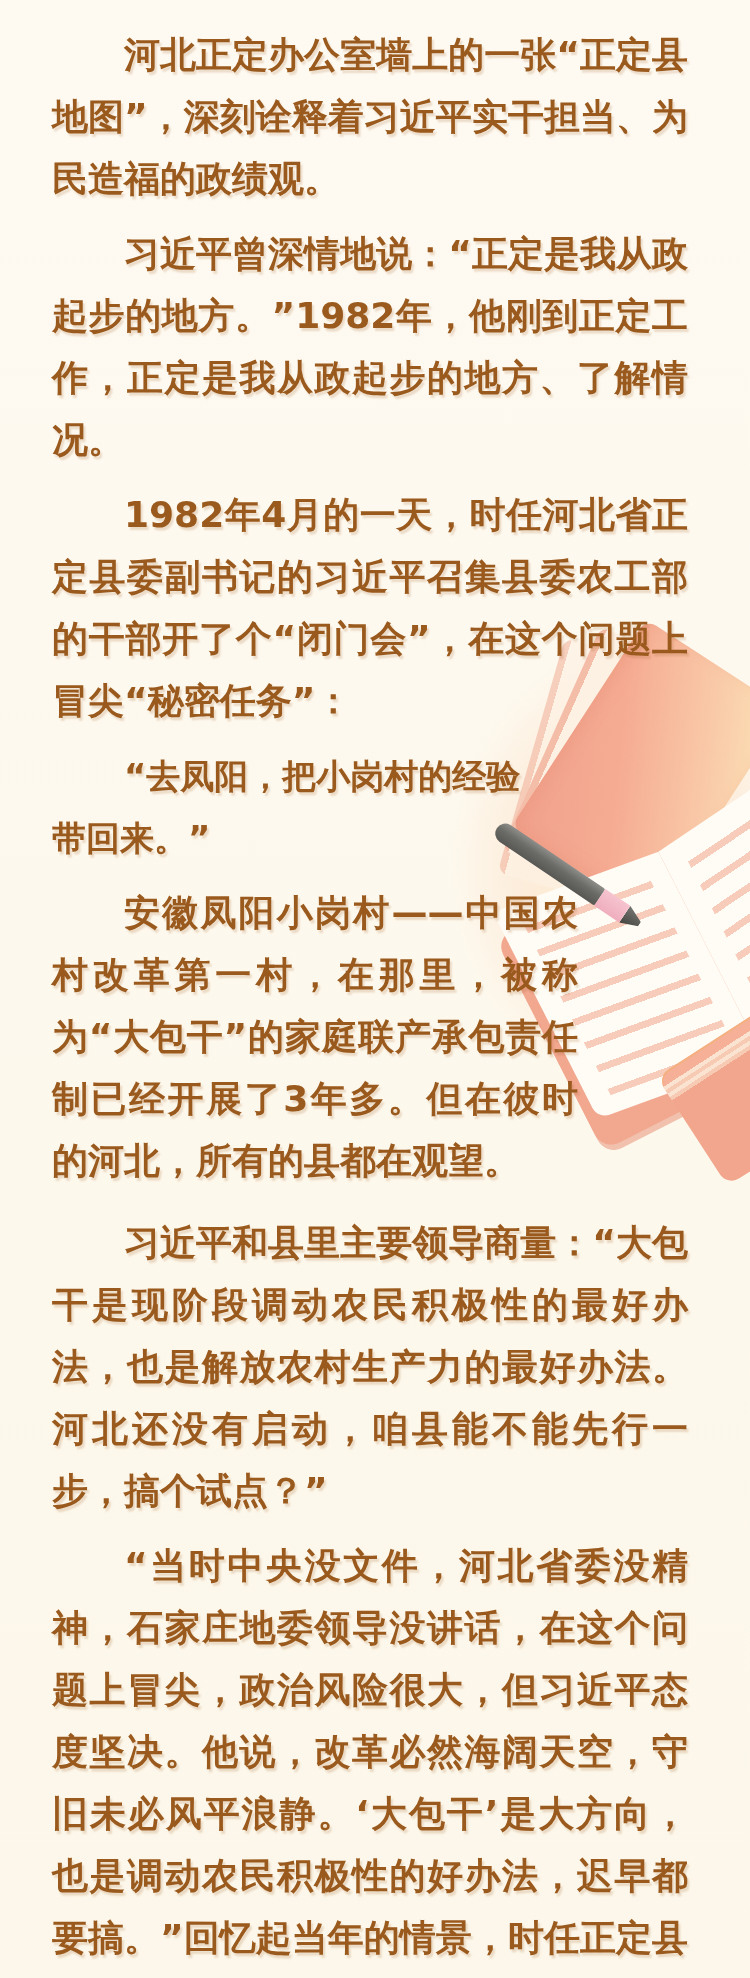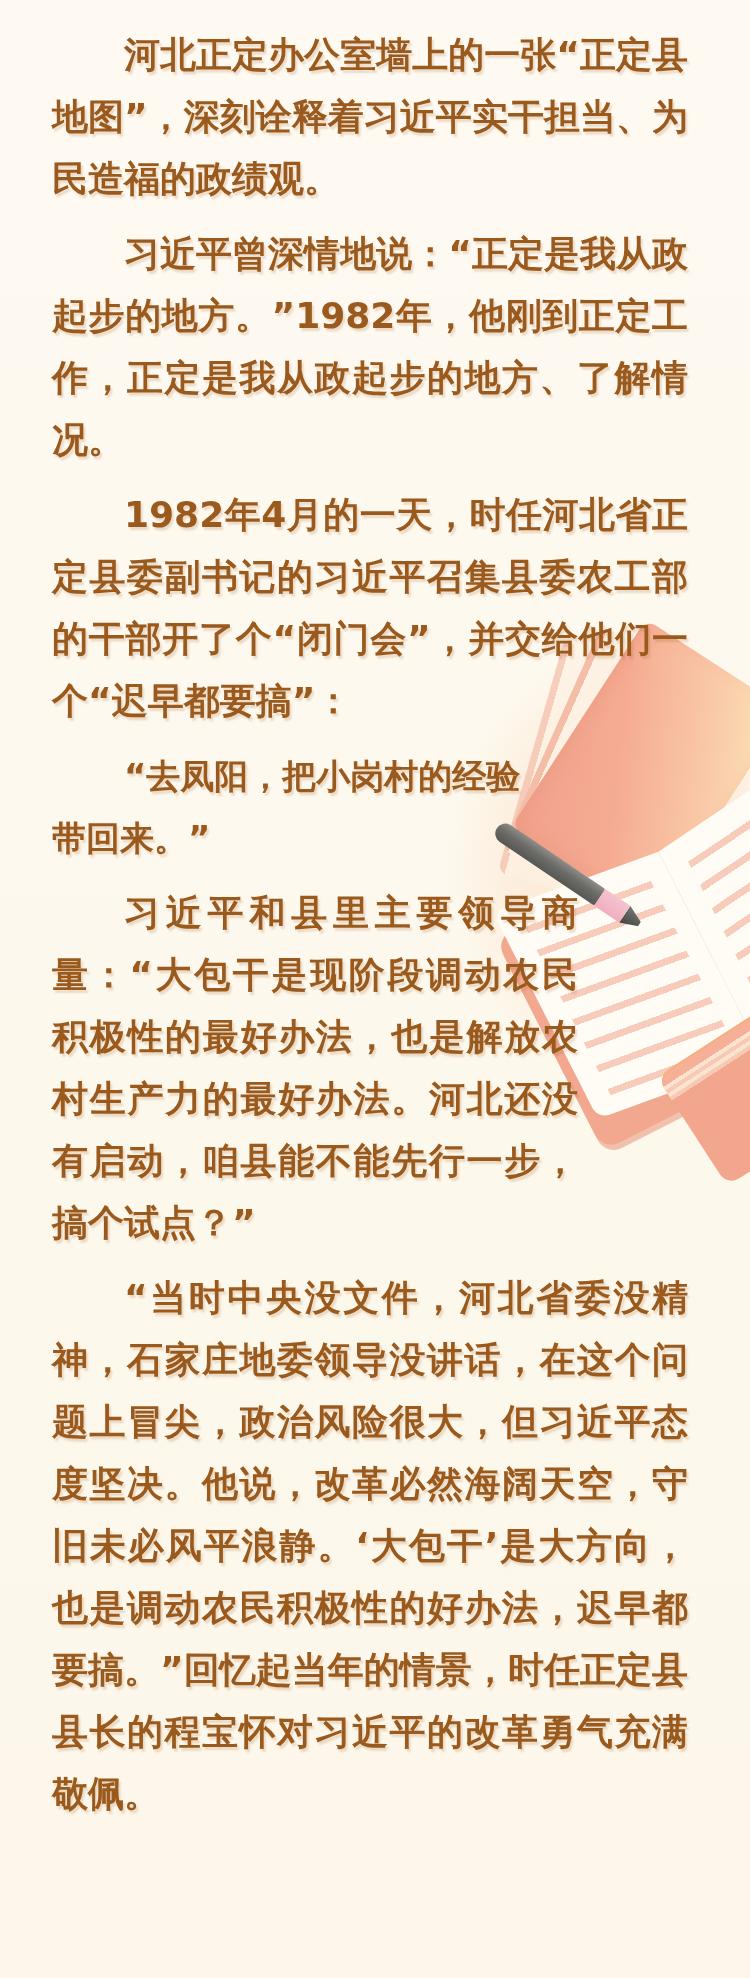--- a/index.html
+++ b/index.html
@@ -130,21 +130,22 @@
     <div class="pen">
       <div class="pen-shaft"></div>
       <div class="pen-grip"></div>
       <div class="pen-tip"></div>
     </div>
   </div>
 
   <div class="article">
     <p>河北正定办公室墙上的一张“正定县地图”，深刻诠释着习近平实干担当、为民造福的政绩观。</p>
     <p>习近平曾深情地说：“正定是我从政起步的地方。”1982年，他刚到正定工作，正定是我从政起步的地方、了解情况。</p>
-    <p>1982年4月的一天，时任河北省正定县委副书记的习近平召集县委农工部的干部开了个“闭门会”，并交给他们一个“迟早都要搞”：</p>
+    <p>1982年4月的一天，时任河北省正定县委副书记的习近平召集县委农工部的干部开了个“闭门会”，在这个问题上冒尖“秘密任务”：</p>
     <p class="quote">“去凤阳，把小岗村的经验
 带回来。”</p>
     <div class="illu-spacer"></div>
+    <p class="after-illu">安徽凤阳小岗村——中国农村改革第一村，在那里，被称为“大包干”的家庭联产承包责任制已经开展了3年多。但在彼时的河北，所有的县都在观望。</p>
     <p>习近平和县里主要领导商量：“大包干是现阶段调动农民积极性的最好办法，也是解放农村生产力的最好办法。河北还没有启动，咱县能不能先行一步，搞个试点？”</p>
     <p>“当时中央没文件，河北省委没精神，石家庄地委领导没讲话，在这个问题上冒尖，政治风险很大，但习近平态度坚决。他说，改革必然海阔天空，守旧未必风平浪静。‘大包干’是大方向，也是调动农民积极性的好办法，迟早都要搞。”回忆起当年的情景，时任正定县县长的程宝怀对习近平的改革勇气充满敬佩。</p>
   </div>
 
 </div>
 
 </body></html>

